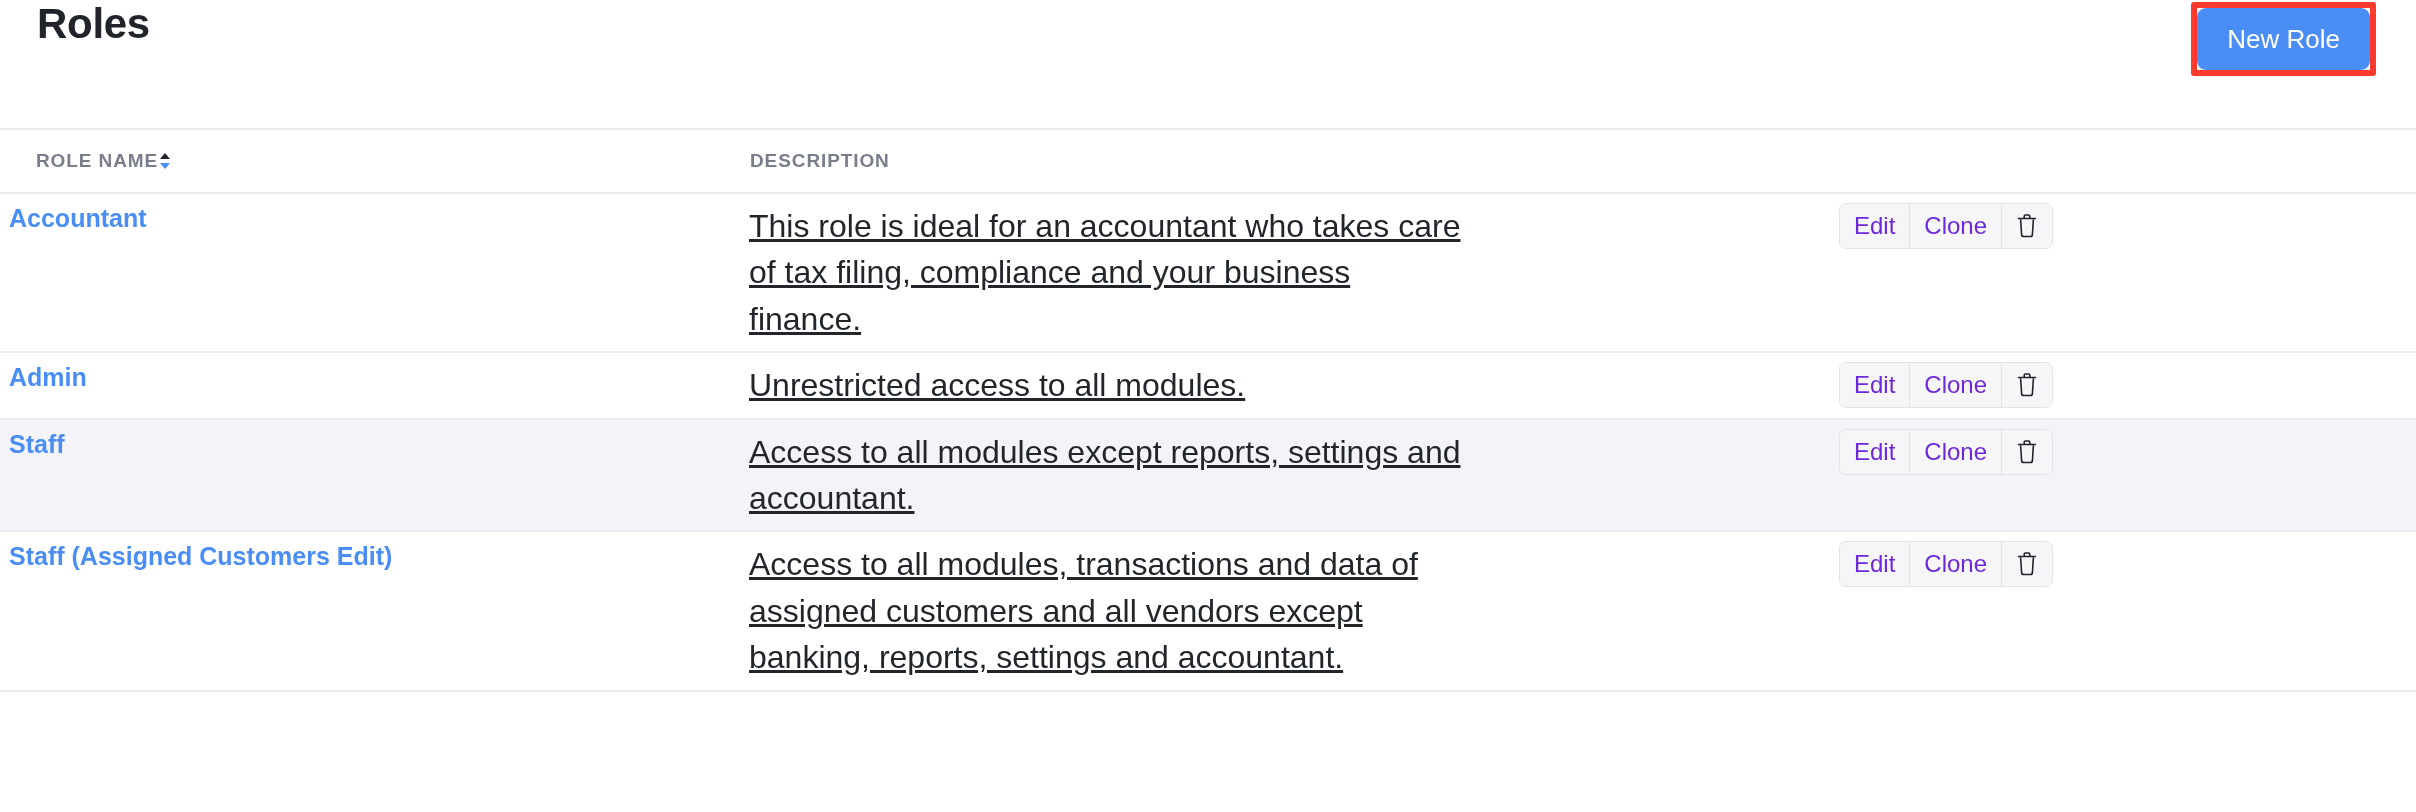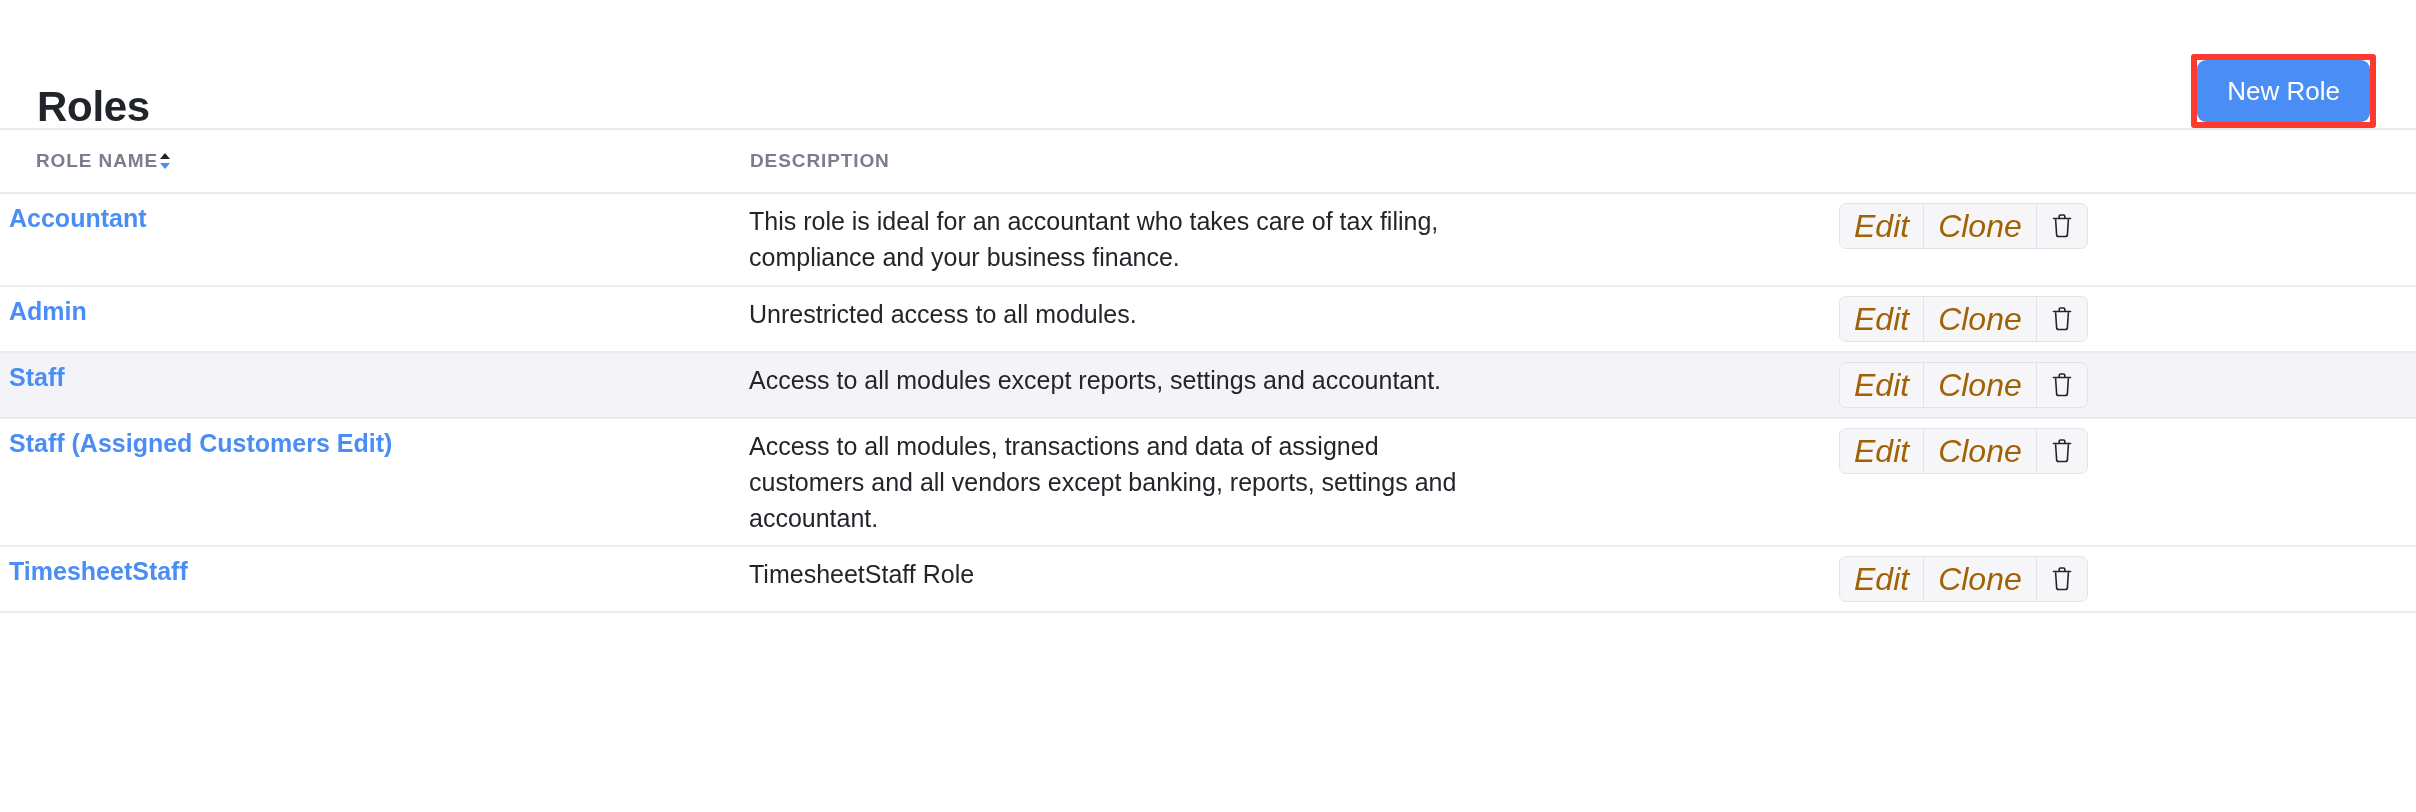--- a/index.html
+++ b/index.html
@@ -23,21 +23,21 @@
     background: #ffffff;
   }
 
   
   .page-header {
     position: relative;
     height: 130px;
     box-sizing: border-box;
     border-bottom: 2px solid #e9e9ef;
     display: flex;
-    align-items: flex-end;
+    align-items: flex-start;
     justify-content: space-between;
     padding: 0 36px 0 36px;
   }
   .page-title {
     font-size: 42px;
     font-weight: 700;
     letter-spacing: -0.3px;
     color: #21252b;
     line-height: 1;
     margin-left: 1px;
@@ -132,54 +132,54 @@
     color: #4a8ef5;
     font-size: 25px;
     font-weight: 700;
     text-decoration: none;
     line-height: 1.25;
     cursor: pointer;
     display: inline-block;
   }
   .cell-desc {
     padding: 36px 36px 36px 10px;
-    font-size: 25px;
+    font-size: 32px;
     font-weight: 400;
     line-height: 1.45;
     color: #22262b;
+    text-decoration: underline;
   }
   .desc-text { display: block; max-width: 720px; }
 
   .cell-actions {
     padding: 34px 0 34px 0;
   }
   .btn-group {
     display: inline-flex;
     align-items: stretch;
     border: 1px solid #e2e2e8;
     border-radius: 7px;
     overflow: hidden;
     background: #f6f6f8;
     margin-left: 14px;
   }
   .btn-group > * {
     background: #f6f6f8;
     border: none;
     border-right: 1px solid #e2e2e8;
     font-family: "Liberation Sans", sans-serif;
-    font-size: 32px;
-    color: #a16207;
+    font-size: 24px;
+    color: #6d28d9;
     height: 44px;
     display: inline-flex;
     align-items: center;
     justify-content: center;
     cursor: pointer;
     line-height: 1;
     padding: 0 14px;
-    font-style: italic;
   }
   .btn-group > *:last-child { border-right: none; }
   .btn-trash { width: 50px; padding: 0; }
   .btn-trash svg { display: block; }
 </style>
 </head>
 <body>
 
 <div class="page">
 
@@ -288,35 +288,16 @@
                 <span>
                   <svg width="22" height="26" viewBox="0 0 22 26" fill="none" xmlns="http://www.w3.org/2000/svg">
                     <path d="M2.5 5.5 H19.5" stroke="#21252b" stroke-width="1.6" stroke-linecap="round"></path>
                     <path d="M8.2 5.2 V3.2 a1.2 1.2 0 0 1 1.2-1.2 h3.2 a1.2 1.2 0 0 1 1.2 1.2 V5.2" stroke="#21252b" stroke-width="1.6" stroke-linejoin="round"></path>
                     <path d="M4.6 6.2 L5.6 21.6 a2 2 0 0 0 2 1.9 h6.8 a2 2 0 0 0 2-1.9 L17.4 6.2" stroke="#21252b" stroke-width="1.6" stroke-linejoin="round"></path>
                   </svg>
                 </span>
               </button>
             </div></td>
         </tr>
-        <tr>
-          <td class="cell-name"><a class="role-link">TimesheetStaff</a></td>
-          <td class="cell-desc">
-            <span class="desc-text">TimesheetStaff Role</span>
-          </td>
-          <td class="cell-actions"><div class="btn-group">
-              <button>Edit</button>
-              <button>Clone</button>
-              <button class="btn-trash">
-                <span>
-                  <svg width="22" height="26" viewBox="0 0 22 26" fill="none" xmlns="http://www.w3.org/2000/svg">
-                    <path d="M2.5 5.5 H19.5" stroke="#21252b" stroke-width="1.6" stroke-linecap="round"></path>
-                    <path d="M8.2 5.2 V3.2 a1.2 1.2 0 0 1 1.2-1.2 h3.2 a1.2 1.2 0 0 1 1.2 1.2 V5.2" stroke="#21252b" stroke-width="1.6" stroke-linejoin="round"></path>
-                    <path d="M4.6 6.2 L5.6 21.6 a2 2 0 0 0 2 1.9 h6.8 a2 2 0 0 0 2-1.9 L17.4 6.2" stroke="#21252b" stroke-width="1.6" stroke-linejoin="round"></path>
-                  </svg>
-                </span>
-              </button>
-            </div></td>
-        </tr>
       </tbody>
   </table>
 
 </div>
 
 </body></html>

